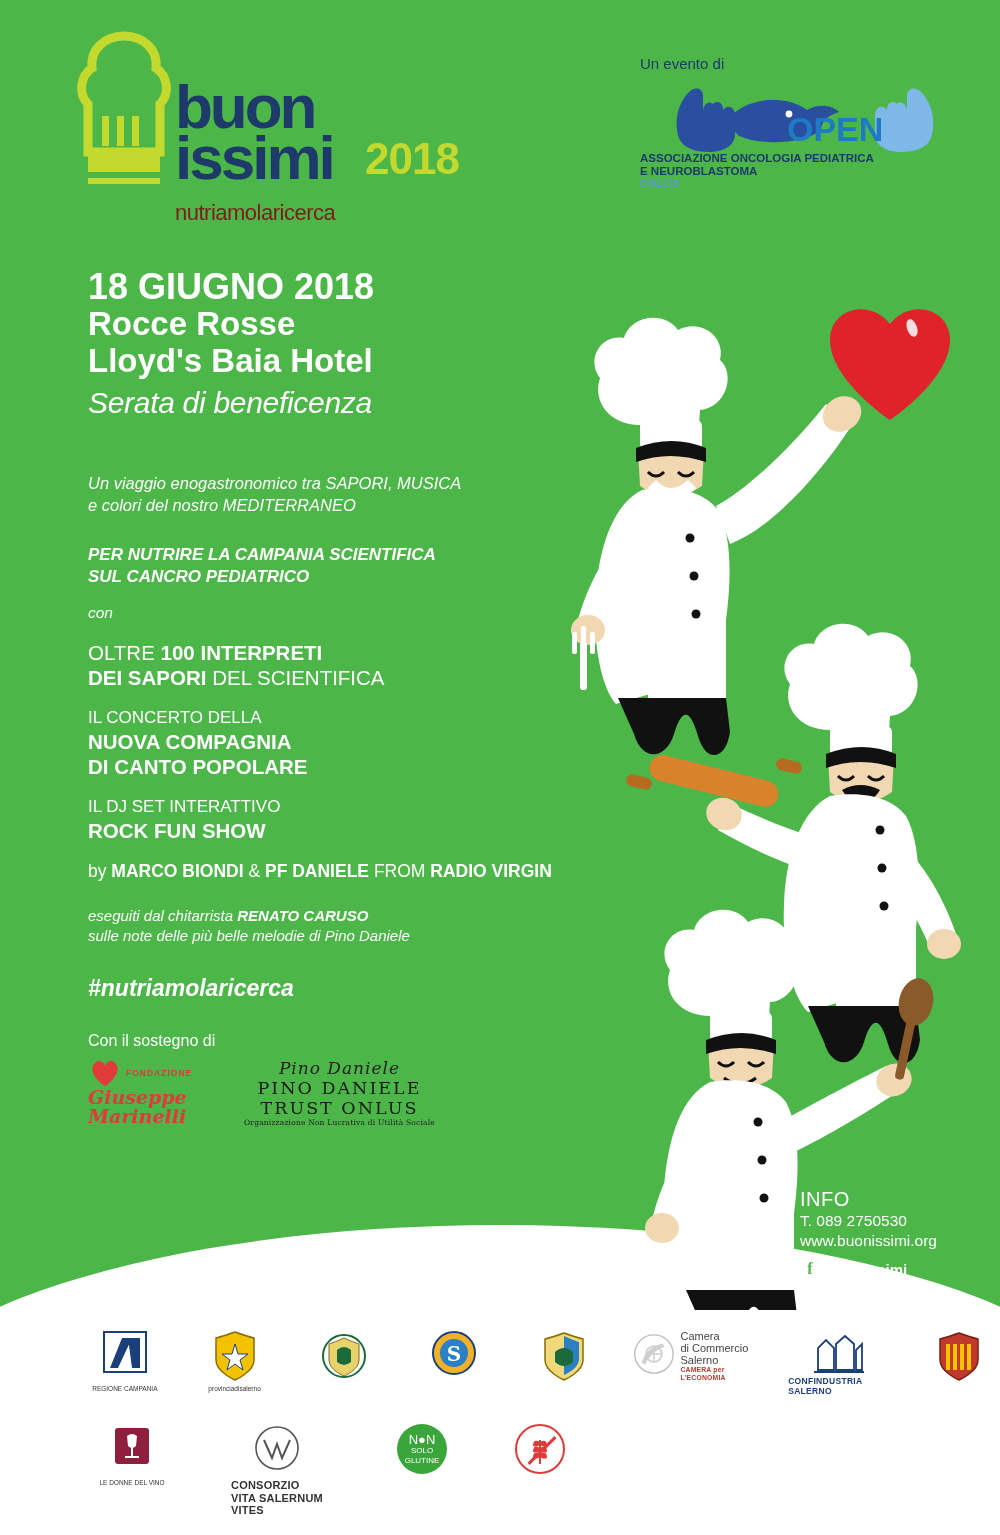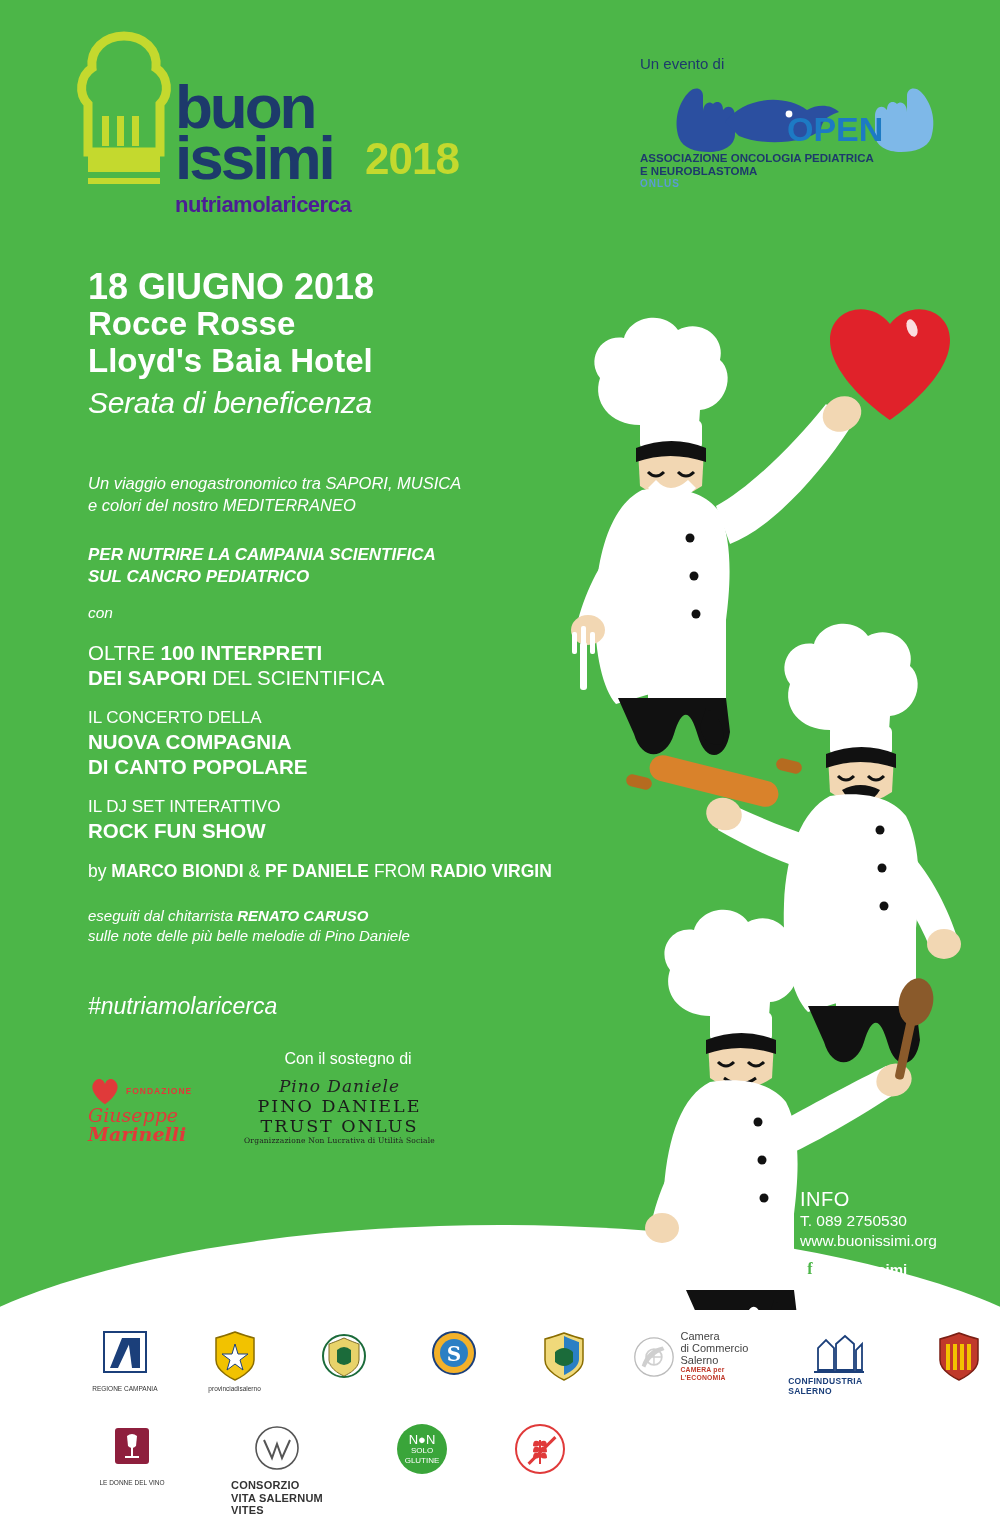--- a/index.html
+++ b/index.html
@@ -45,25 +45,25 @@
   .logo-year {
     color: #c4d92e;
     font-weight: bold;
     font-size: 44px;
     letter-spacing: -1px;
     position: absolute;
     left: 190px;
     top: 8px;
   }
   .logo-tag {
-    color: #4c1d95;
+    color: #7f1d1d;
     font-size: 22px;
-    font-weight: bold;
+    font-weight: normal;
     letter-spacing: -0.5px;
-    margin-top: 8px;
+    margin-top: 16px;
   }
 
   
   .open-block {
     position: absolute;
     right: 30px; top: 55px;
     width: 330px;
     z-index: 6;
   }
   .open-evento { color: #1d3a6b; font-size: 15px; margin-bottom: 4px; }
@@ -111,29 +111,29 @@
   }
   .con { margin-top: 16px; font-size: 15.5px; font-style: italic; }
   .block { margin-top: 18px; font-size: 20.5px; line-height: 1.22; }
   .block.small { font-size: 17.5px; }
   .b { font-weight: bold; }
   .block-lead { font-size: 17px; }
   .musicali {
     margin-top: 24px; font-size: 15px; font-style: italic; line-height: 1.35;
   }
   .hashtag {
-    margin-top: 46px; font-size: 23px; font-weight: normal; font-style: italic;
-  }
-  .sostegno { margin-top: 30px; font-size: 16px; text-align: center; }
+    margin-top: 28px; font-size: 23px; font-weight: bold; font-style: italic;
+  }
+  .sostegno { margin-top: 30px; font-size: 16px; }
 
   
   .support-row { margin-top: 8px; display: flex; align-items: center; gap: 26px; }
   .marinelli { width: 130px; }
   .marinelli .f1 { font-size: 8.5px; color: #e03a3a; letter-spacing: 1px; font-weight: bold; }
-  .marinelli .f2 { font-family: "DejaVu Serif", serif; font-style: italic; font-weight: normal; color: #e03a3a; font-size: 19px; line-height: 1; }
+  .marinelli .f2 { font-family: "DejaVu Serif", serif; font-style: italic; font-weight: bold; color: #e03a3a; font-size: 19px; line-height: 1; }
   .marinelli .f3 { font-family: "DejaVu Serif", serif; font-style: italic; font-weight: bold; color: #e03a3a; font-size: 19px; line-height: 1; }
   .heart-red {
     width: 34px; height: 30px; position: relative; display: inline-block;
     vertical-align: middle; margin-right: 4px;
   }
   .pdt { text-align: center; }
   .pdt .sig {
     font-family: "DejaVu Serif", serif; font-style: italic; color: #222;
     font-size: 17px; letter-spacing: 1px;
   }
@@ -184,21 +184,21 @@
   }
   .sp-row.r2 { margin-top: 28px; gap: 22px; }
   .sp { display: flex; flex-direction: column; align-items: center; width: 96px; }
   .sp .cap { font-size: 6.5px; color: #333; text-align: center; margin-top: 3px; line-height: 1.15; }
   .sp.wide { width: 150px; }
   .sp.wide2 { width: 120px; }
 
   .crest { width: 46px; height: 52px; }
   .round { width: 46px; height: 46px; border-radius: 50%; }
 
-  .cam-com { display: flex; align-items: flex-end; gap: 6px; }
+  .cam-com { display: flex; align-items: flex-start; gap: 6px; }
   .cam-com .txt { font-size: 11px; color: #444; line-height: 1.1; }
   .cam-com .txt .red { color: #c0392b; font-size: 6.8px; font-weight: bold; letter-spacing: 0.2px; }
 
   .conf { display: flex; flex-direction: column; align-items: center; }
   .conf .label { font-size: 8.5px; color: #1b3f7a; font-weight: bold; letter-spacing: 0.3px; margin-top: 2px; }
 
   .consorzio { display: flex; align-items: center; gap: 7px; }
   .consorzio .ctext { font-size: 11px; color: #333; font-weight: bold; line-height: 1.15; letter-spacing: 0.2px; }
 
   .nsg { width: 50px; height: 50px; border-radius: 50%; background: #3aa53a; color: #fff;

